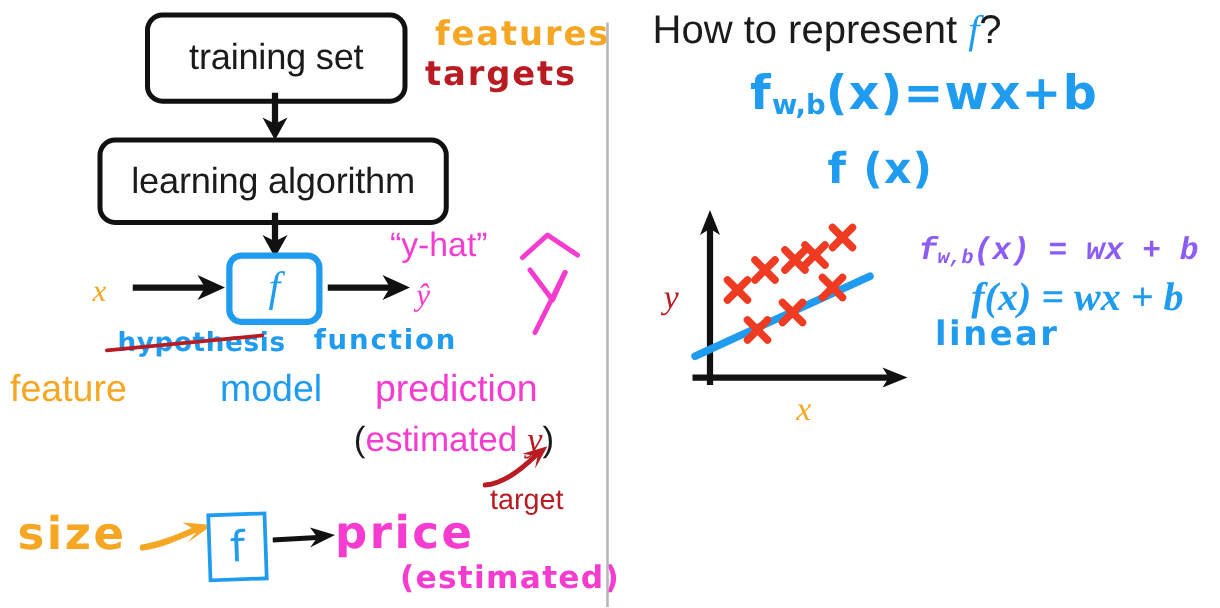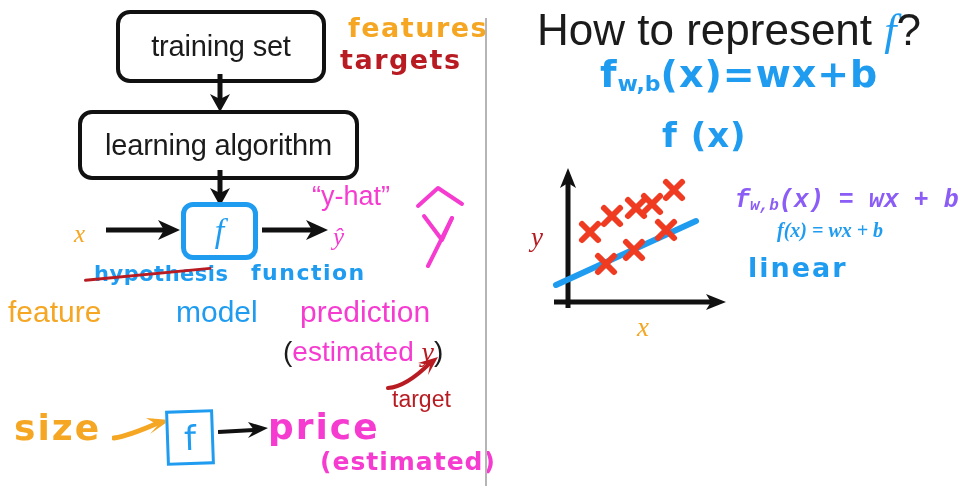--- a/index.html
+++ b/index.html
@@ -115,22 +115,22 @@
   }
 
   
   #divider {
     left: 485px; top: 18px; width: 2px; height: 468px;
     background: #b5b5b5;
   }
 
   
   #txt-how-to {
-    left: 537px; top: 5px;
-    font-size: 44px;
+    left: 522px; top: 5px;
+    font-size: 32px;
     color:#1b1b1b;
     font-family:"Liberation Sans", sans-serif;
     white-space: nowrap;
   }
   #txt-how-to .fital { font-family:"Liberation Serif", serif; font-style: italic; color:#1F9CF0; }
 
   #txt-eq-main {
     left: 600px; top: 52px;
     font-size: 38px;
     letter-spacing: 1px;
@@ -138,21 +138,21 @@
   #txt-eq-main .sub { font-size: 22px; vertical-align: -4px; letter-spacing:0; }
   #txt-eq-short { left: 662px; top: 115px; font-size: 34px; letter-spacing: 1px; }
 
   #txt-eq-r1 {
     left: 735px; top: 186px; font-size: 25px;
     font-family:Liberation Mono, monospace;
     color:#8b5cf6;
     white-space: nowrap;
   }
   #txt-eq-r2 {
-    left: 777px; top: 219px; font-size: 20px;
+    left: 777px; top: 219px; font-size: 32px;
     font-family:"Liberation Serif", serif;
     color:#1F9CF0;
     white-space: nowrap;
   }
   #txt-eq-r1 i, #txt-eq-r2 i { font-style: italic; font-weight: 700; }
   #txt-eq-r1 .sb, #txt-eq-r2 .sb { font-size: 16px; font-style: italic; font-weight:700; vertical-align: -3px; }
   #txt-linear { left: 748px; top: 252px; font-size: 27px; letter-spacing: 2px; }
 
   #txt-axis-y { left: 531px; top: 222px; font-size: 27px; color:#B81C22; font-family:"Liberation Serif",serif; font-style:italic; }
   #txt-axis-x { left: 637px; top: 312px; font-size: 27px; color:#F5A623; font-family:"Liberation Serif",serif; font-style:italic; }

